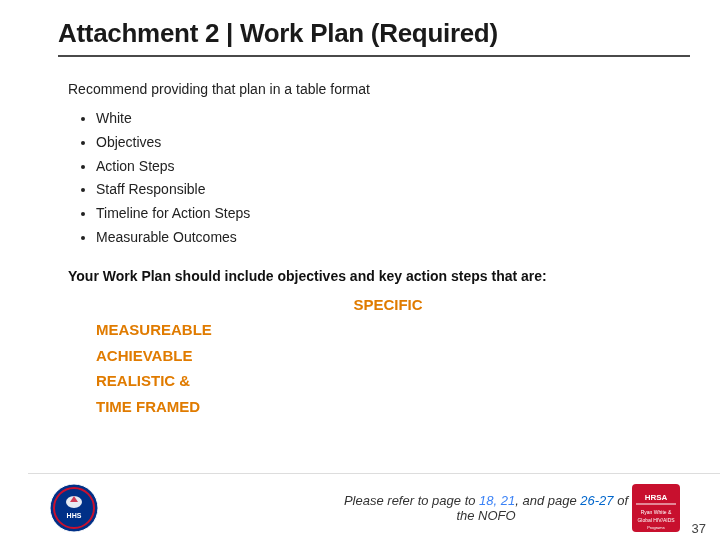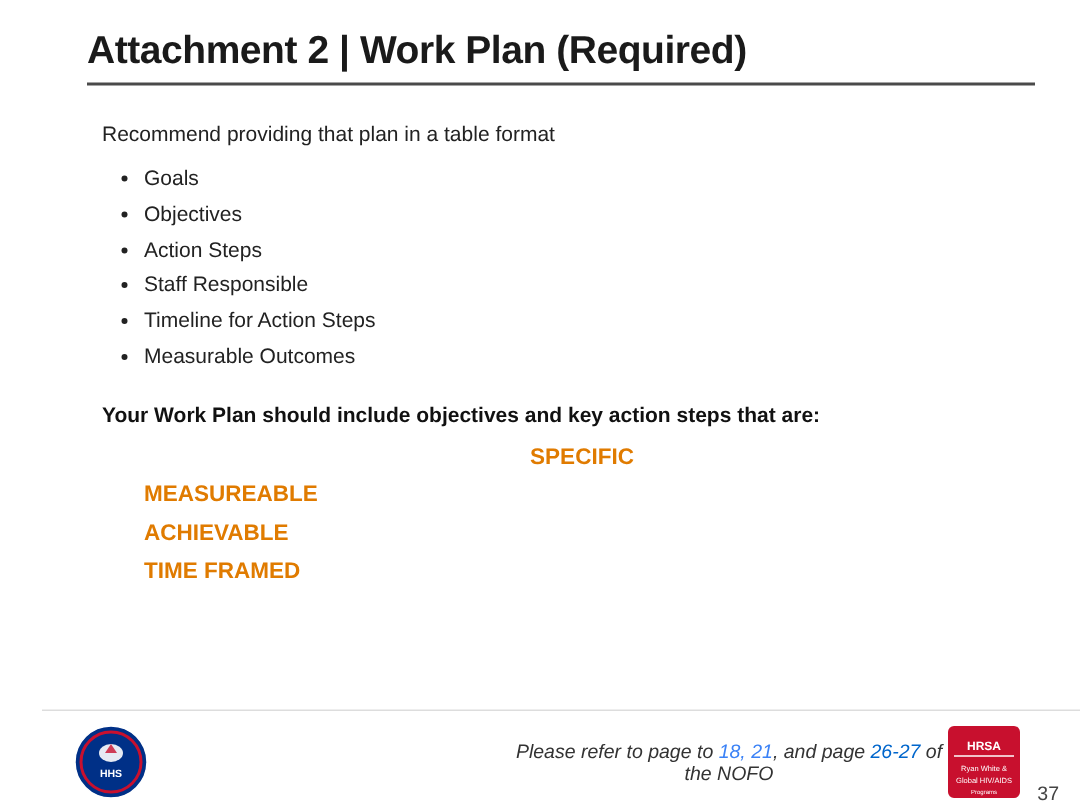--- a/index.html
+++ b/index.html
@@ -147,34 +147,35 @@
   <div class="header">
     <h1 class="header-title">Attachment 2 | Work Plan (Required)</h1>
     <div class="header-divider"></div>
   </div>
 
   <div class="content">
 
     <p class="recommend-text">Recommend providing that plan in a table format</p>
 
     <ul class="bullet-list">
-      <li>Goals</li>
+      <li>White</li>
       <li>Objectives</li>
       <li>Action Steps</li>
       <li>Staff Responsible</li>
       <li>Timeline for Action Steps</li>
       <li>Measurable Outcomes</li>
     </ul>
 
     <p class="work-plan-note">Your Work Plan should include objectives and key action steps that are:</p>
 
     <ul class="smart-list">
       <li class="specific">SPECIFIC</li>
       <li class="measureable">MEASUREABLE</li>
       <li class="achievable">ACHIEVABLE</li>
+      <li class="realistic">REALISTIC &amp;</li>
       <li class="timeframed">TIME FRAMED</li>
     </ul>
 
   </div>
 
   <div class="footer">
 
     <div class="footer-logo-area">
       <svg class="hhs-logo" viewBox="0 0 52 52" xmlns="http://www.w3.org/2000/svg">
         <circle cx="26" cy="26" r="24" fill="#003087" stroke="#fff" stroke-width="1"></circle>

